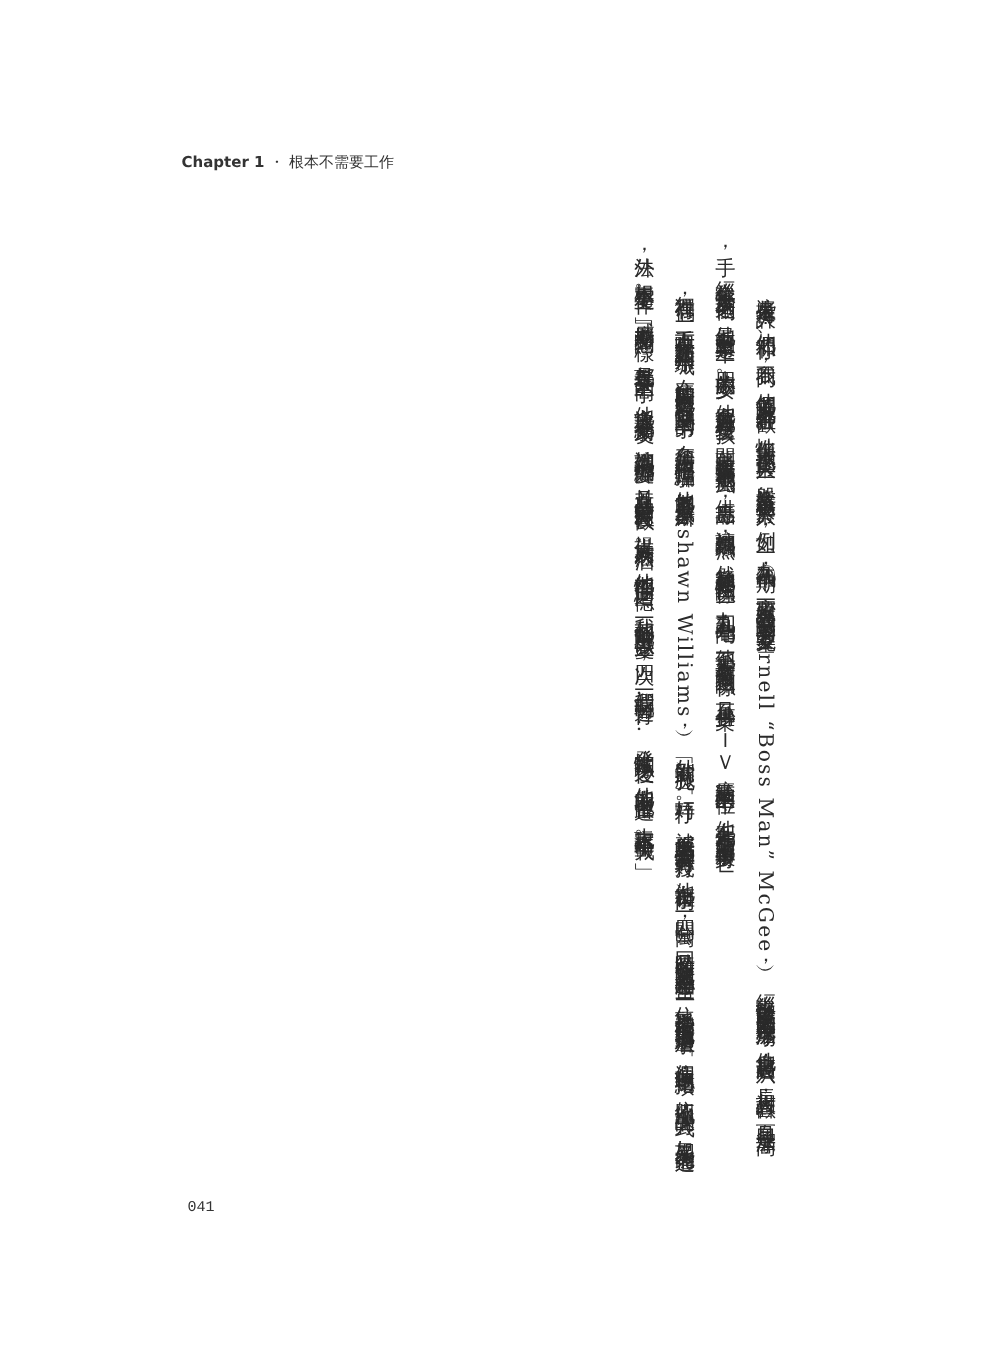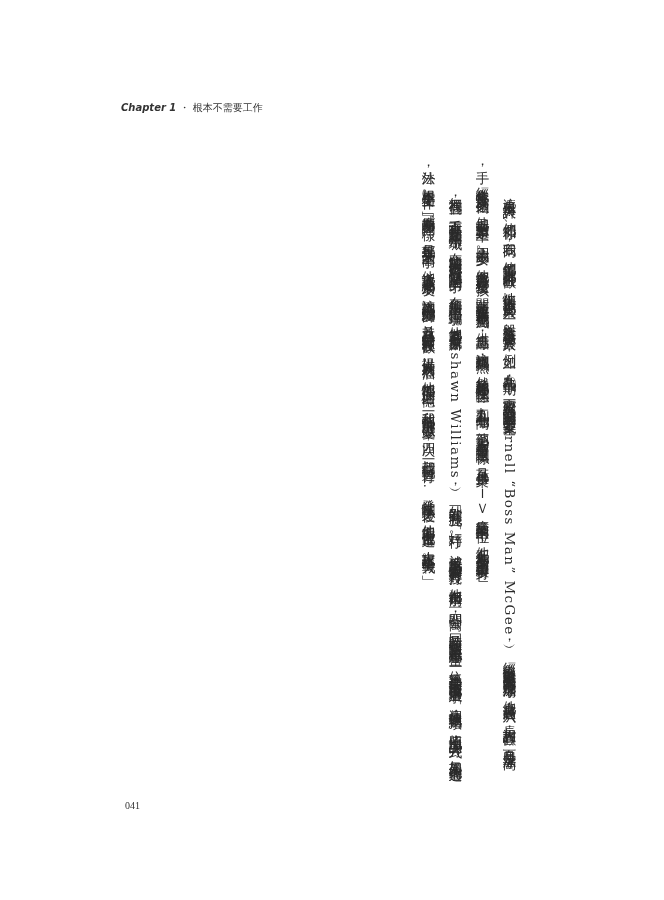--- a/index.html
+++ b/index.html
@@ -5,32 +5,32 @@
   html, body { margin: 0; padding: 0; }
   body {
     width: 664px; height: 900px; background: #ffffff; position: relative; overflow: hidden;
     font-family: "DejaVu Serif", "Liberation Serif", serif; color: #2a2a2a;
   }
   .running-head {
     position: absolute; left: 121px; top: 101px;
     font-family: "DejaVu Sans", "Liberation Sans", sans-serif; font-size: 10px; color: #333;
     white-space: nowrap;
   }
-  .running-head .ch { font-weight: bold; font-style: italic; }
+  .running-head .ch { font-weight: bold; }
   .text-block {
     position: absolute; top: 160px; right: 141px; height: 600px;
     writing-mode: vertical-rl;
     font-size: 13.5px;
     line-height: 27px;
     letter-spacing: 1.4px;
   }
   .para { margin: 0; text-indent: 2em; }
   .folio {
     position: absolute; left: 125px; top: 800px;
-    font-family: Liberation Serif, serif; font-size: 10px; color: #333;
+    font-family: Liberation Mono, monospace; font-size: 10px; color: #333;
   }
 </style>
 </head>
 <body>
 
 <div class="running-head">
   <span class="ch">Chapter 1</span>
   <span>・</span>
   <span>根本不需要工作</span>
 </div>

